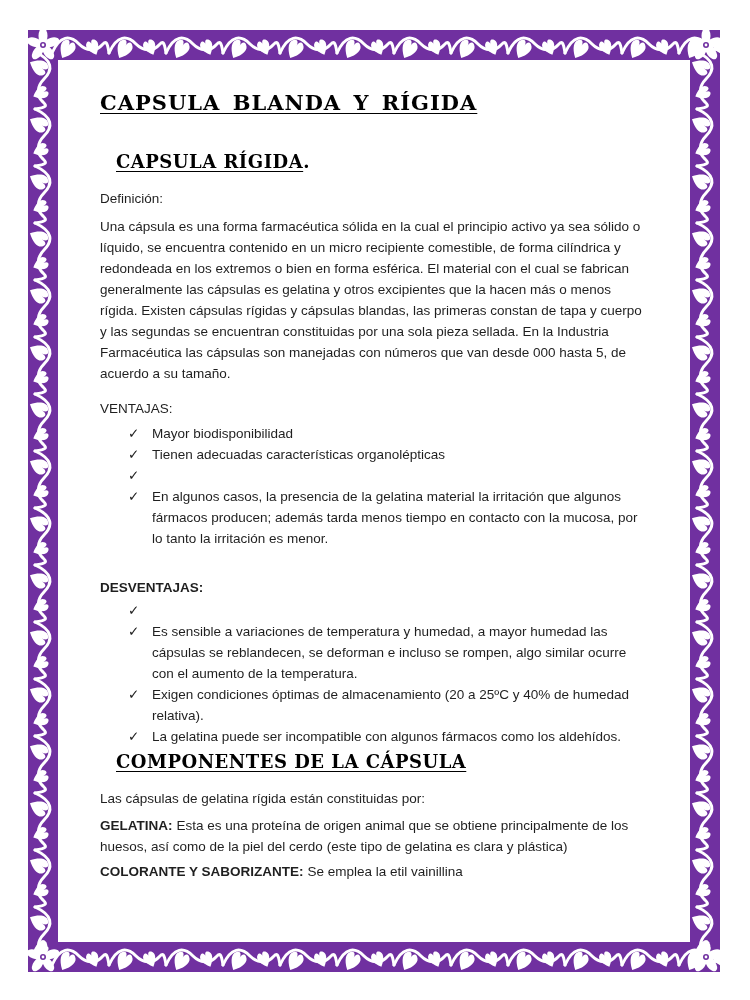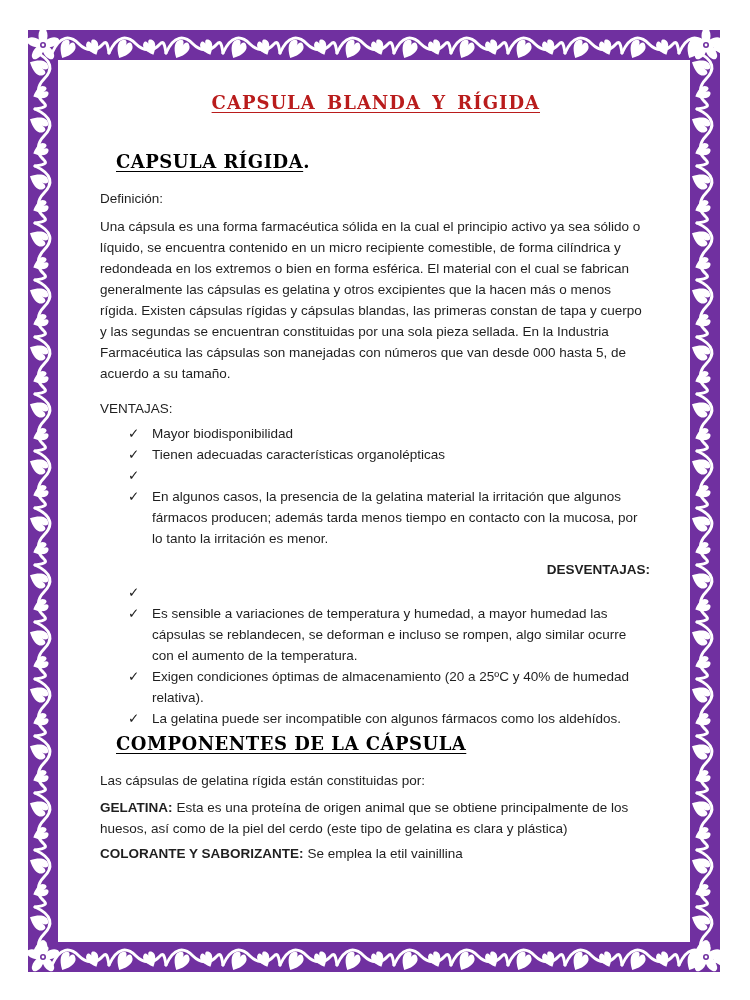--- a/index.html
+++ b/index.html
@@ -8,42 +8,42 @@
     font-family: "Liberation Sans", sans-serif;
     color: #1f1f1f;
     overflow: hidden;
   }
   .border-svg { position: absolute; left: 0; top: 0; width: 750px; height: 1000px; }
   .content {
     position: absolute; left: 100px; top: 91px; width: 550px;
     font-size: 13.5px; line-height: 21px;
   }
   .doc-title {
-    width: 440px; text-align: right;
+    width: 440px; text-align: left;
     font-family: "DejaVu Serif", serif; font-weight: bold;
-    font-size: 18px; line-height: 24px; letter-spacing: 1px; word-spacing: 4px;
-    color: #b91c1c;
+    font-size: 21px; line-height: 24px; letter-spacing: 1px; word-spacing: 4px;
+    color: #000000;
   }
   .fancy {
     font-family: "DejaVu Serif", serif; font-weight: bold;
     font-size: 18px; line-height: 20px; letter-spacing: 0.5px;
     color: #000000; margin: 16px;
   }
   .u { text-decoration: underline; text-decoration-thickness: 1px; text-underline-offset: 3px; }
   p { margin: 0; }
   .inline-label { font-weight: bold; margin-right: 4px; }
   .h-capsula   { margin-top: 37px; }
   .p-deflabel  { margin-top: 10px; font-weight: normal; }
   .p-definition{ margin-top: 7px; }
   .h-ventdesv  { margin-top: 9px; }
   .p-ventlabel { margin-top: 14px; font-weight: normal; }
   .list        { list-style: none; margin: 4px 0 0 0; padding: 0 0 0 28px; }
   .list li     { display: flex; align-items: flex-start; }
   .check       { flex: 0 0 24px; color: #1f1f1f; }
-  .p-desvlabel { margin-top: 10px; font-weight: bold; text-align: right; }
+  .p-desvlabel { margin-top: 28px; font-weight: bold; }
   .list2       { margin-top: 2px; }
   .h-componentes { margin-top: 5px; }
   .p-intro     { margin-top: 13px; }
   .p-gelatina  { margin-top: 6px; }
   .p-colorante { margin-top: 4px; }
 </style>
 </head>
 <body>
 
 <svg class="border-svg" viewBox="0 0 750 1000" xmlns="http://www.w3.org/2000/svg">

